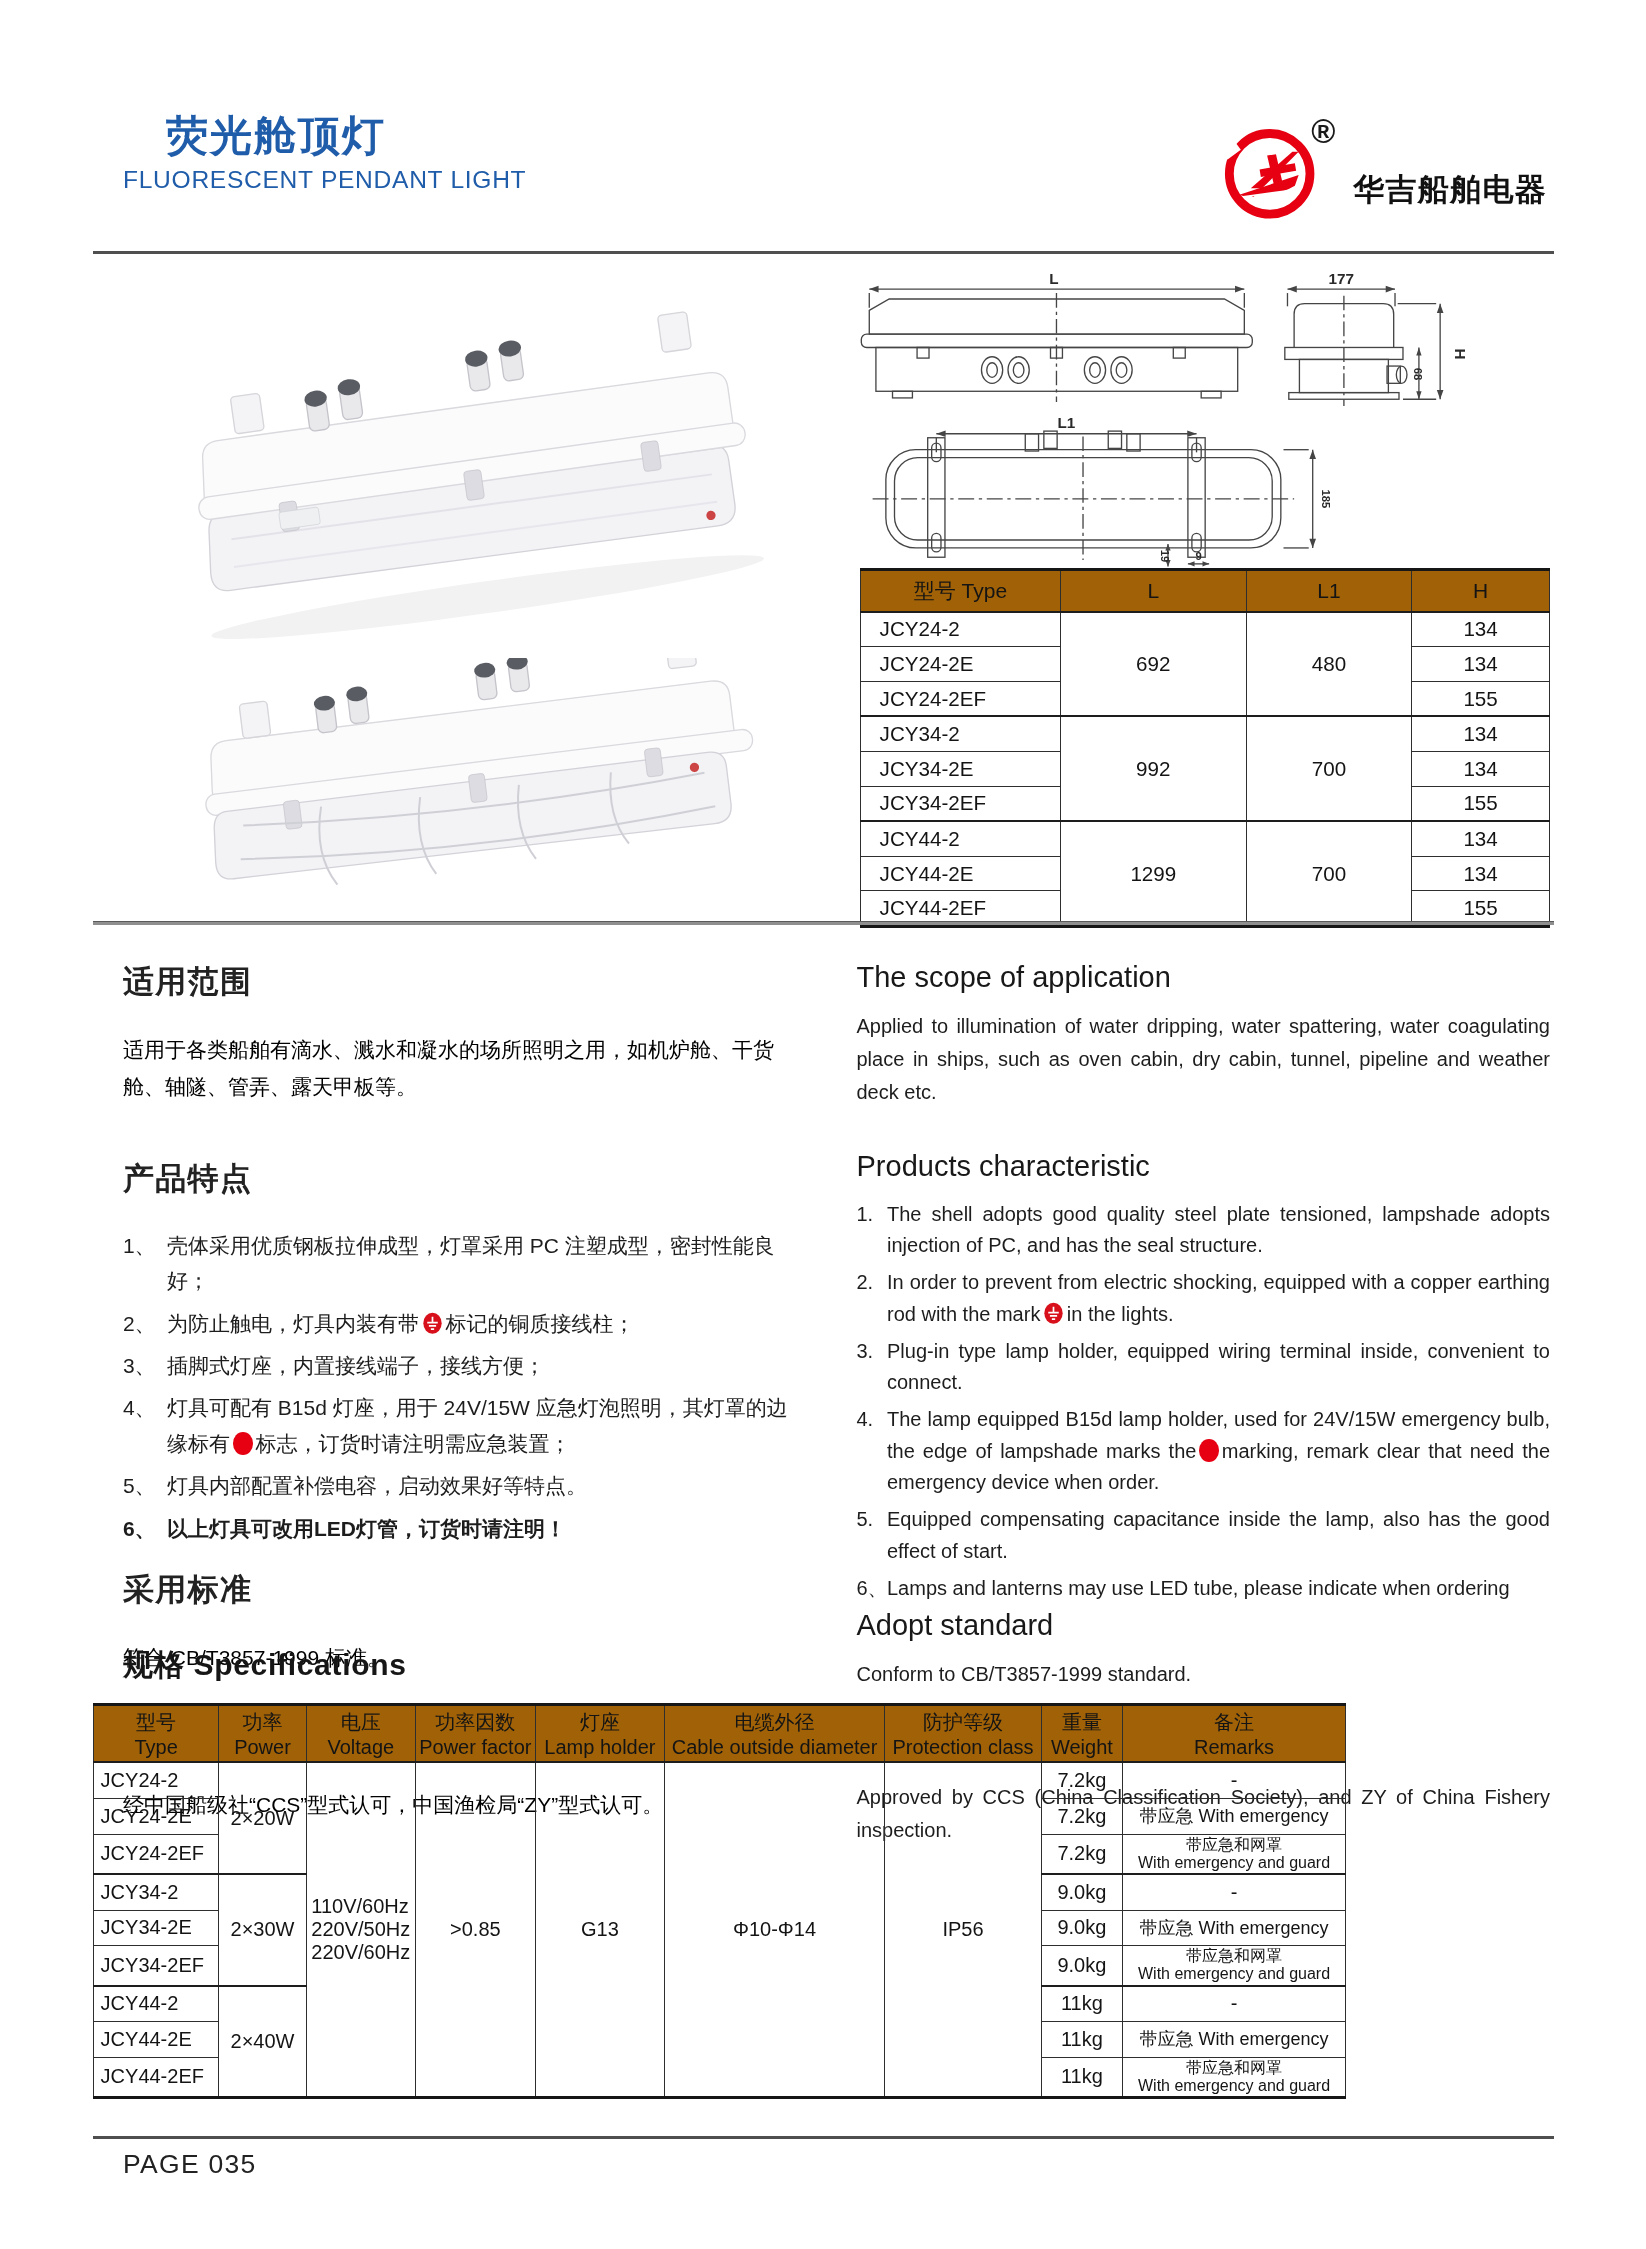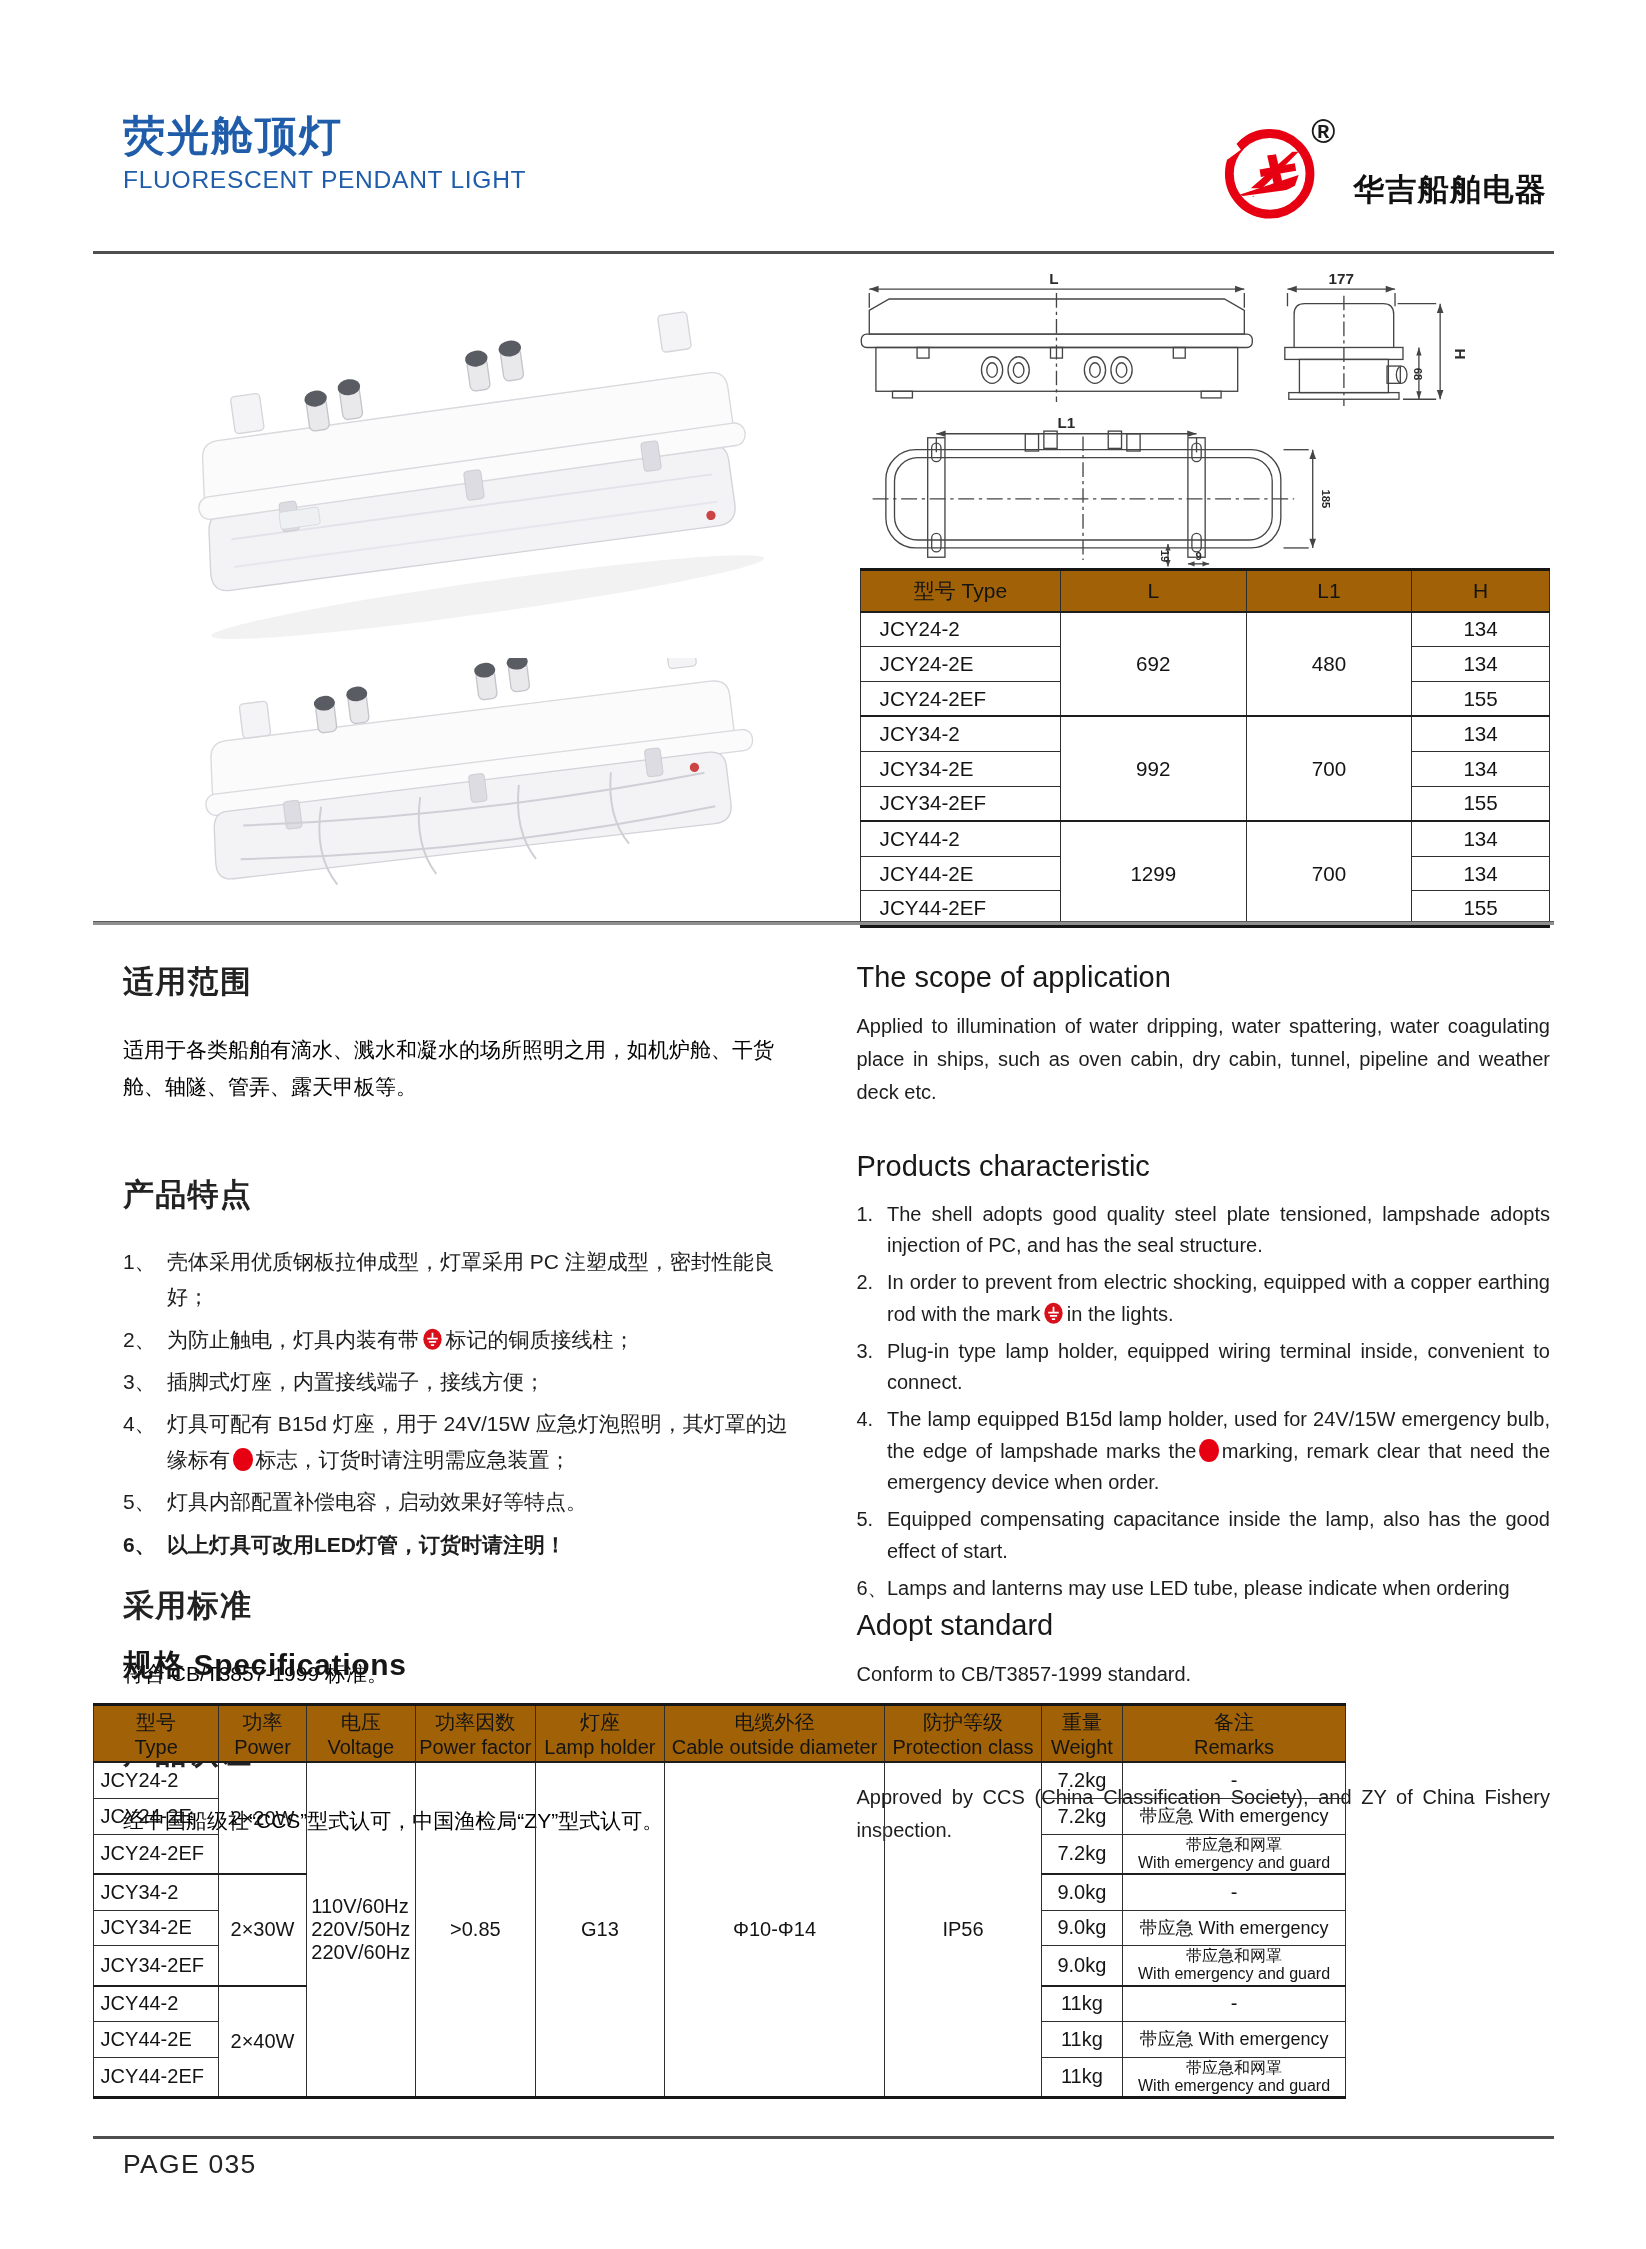--- a/index.html
+++ b/index.html
@@ -6,21 +6,21 @@
   .page{
     position:relative;
     width:1647px;height:2250px;
     background:#ffffff;
     font-family:"Liberation Sans", sans-serif;
     color:#1c1c1c;
     overflow:hidden;
   }
   
   .header-title{position:absolute;left:123px;top:113px;}
-  .title-cn{font-size:42px;font-weight:700;color:#1f5ca9;letter-spacing:2px;line-height:1.1;}
+  .title-cn{font-size:42px;font-weight:700;color:#1f5ca9;letter-spacing:2px;line-height:1.1;margin-left:43px;}
   .title-en{font-size:24.6px;font-weight:500;color:#1f5ca9;letter-spacing:0.7px;margin-top:6.6px;}
   .brand{position:absolute;right:100px;top:112px;display:flex;align-items:center;}
   .brand-logo{width:126px;height:118px;}
   .brand-name{font-size:31px;font-weight:700;color:#111;margin-left:9.3px;margin-top:38px;letter-spacing:1.3px;}
   .rule{position:absolute;left:93px;right:93px;background:#4f4f4f;}
   .rule1{top:251px;height:3.3px;}
   .rule2{top:921px;height:2.7px;background:#8f8f8f;border-top:0.7px solid #5a5a5a;}
   .rule3{top:2136px;height:2.7px;background:#4f4f4f;}
   
   .main-top{position:absolute;left:93px;top:279px;width:1460px;}
@@ -53,21 +53,21 @@
   .col-en{width:694px;margin-left:60px;}
   .h-cn{font-size:31px;font-weight:700;color:#222;margin:0 0 28px 0;letter-spacing:1.3px;}
   .h-en{font-size:29px;font-weight:500;color:#181818;margin:0 0 16px 0;}
   .p-cn{font-size:21px;line-height:1.78;margin:0;color:#000000;}
   .p-en{font-size:20px;line-height:1.66;margin:0;color:#1d1d1d;text-align:justify;}
   .features{margin:0 0 0 0;}
   .feature-item{position:relative;font-size:21px;line-height:1.7;color:#1d1d1d;margin-bottom:6.6px;padding-left:44px;}
   .col-en .feature-item{font-size:20px;line-height:1.58;padding-left:30.5px;margin-bottom:5.3px;text-align:justify;}
   .feature-num{position:absolute;left:0;top:0;}
   .feature-item.bold{font-weight:700;}
-  .gap-lg{margin-top:68px;}
+  .gap-lg{margin-top:52px;}
   .gap-md{margin-top:40px;}
   .gap-sm{margin-top:22.6px;}
   .icon-inline{display:inline-block;vertical-align:-4px;margin:0 2.7px;}
   .red-dot{width:20px;height:22.6px;border-radius:50%;background:#e60012;}
   
   .spec-heading{position:absolute;left:123px;top:1645px;font-size:30px;font-weight:600;color:#161616;letter-spacing:0.7px;}
   .spec-table-wrap{position:absolute;left:93px;top:1703px;width:1253px;}
   .spec-table th{height:32px;font-size:20px;padding:2.7px 2.7px;}
   .spec-table th .th-cn{font-size:20px;}
   .spec-table th .th-en{font-size:20px;}

